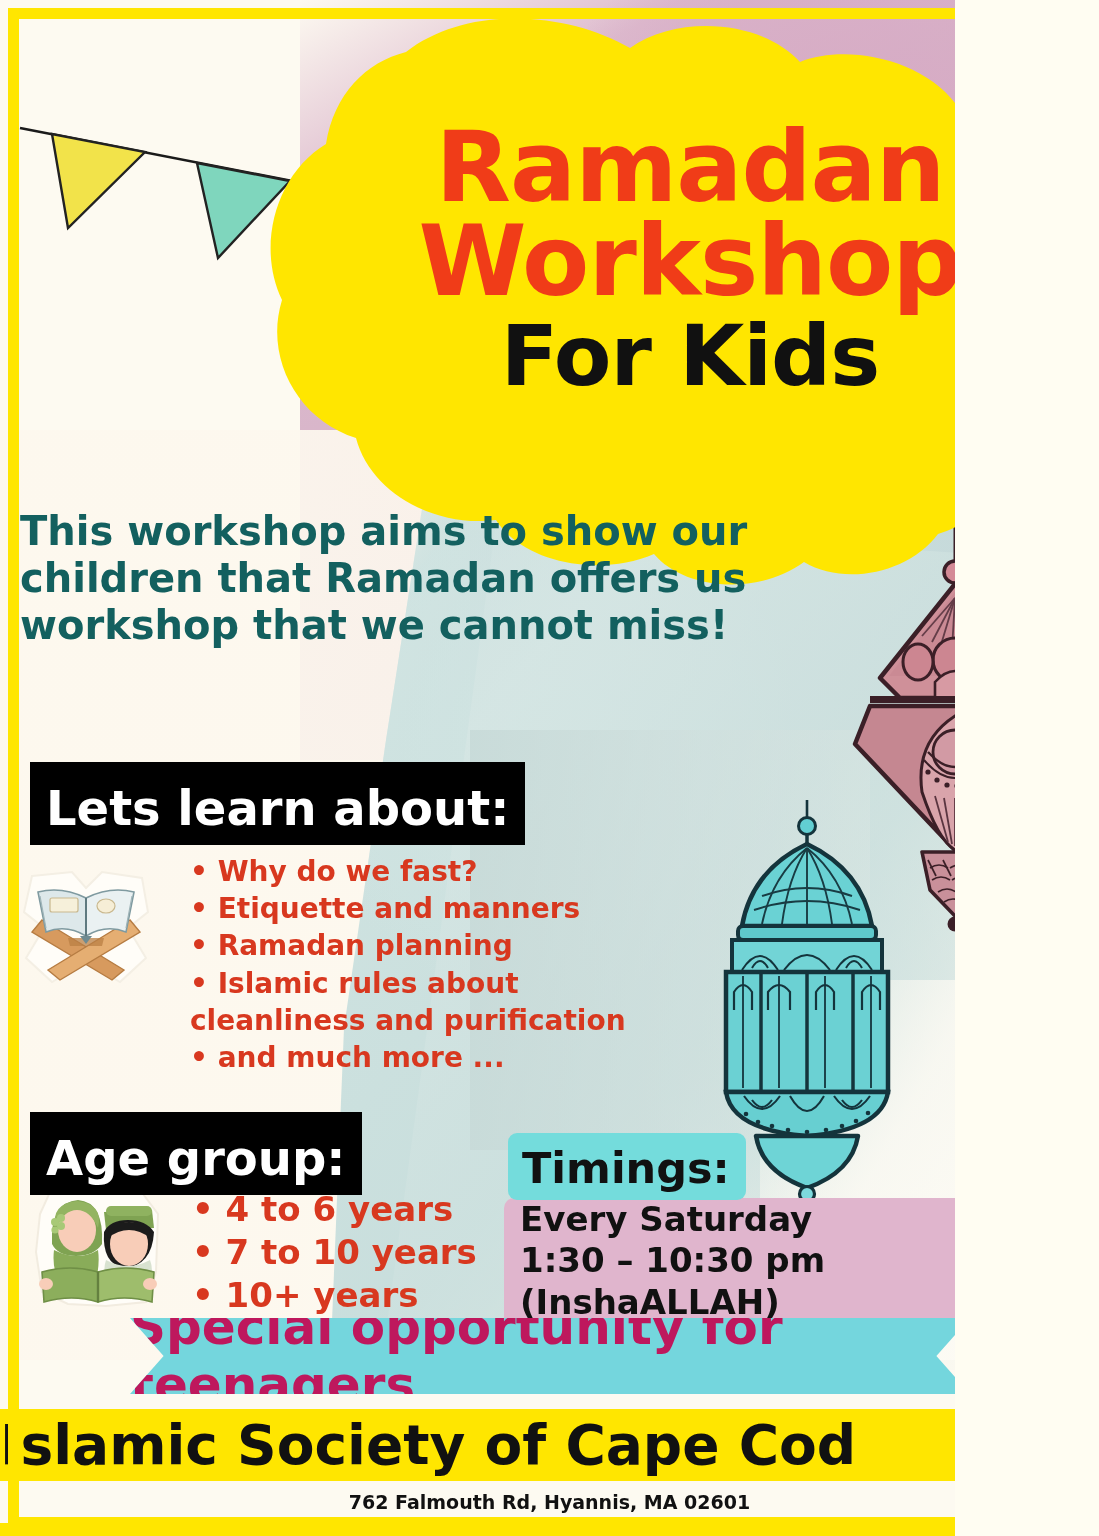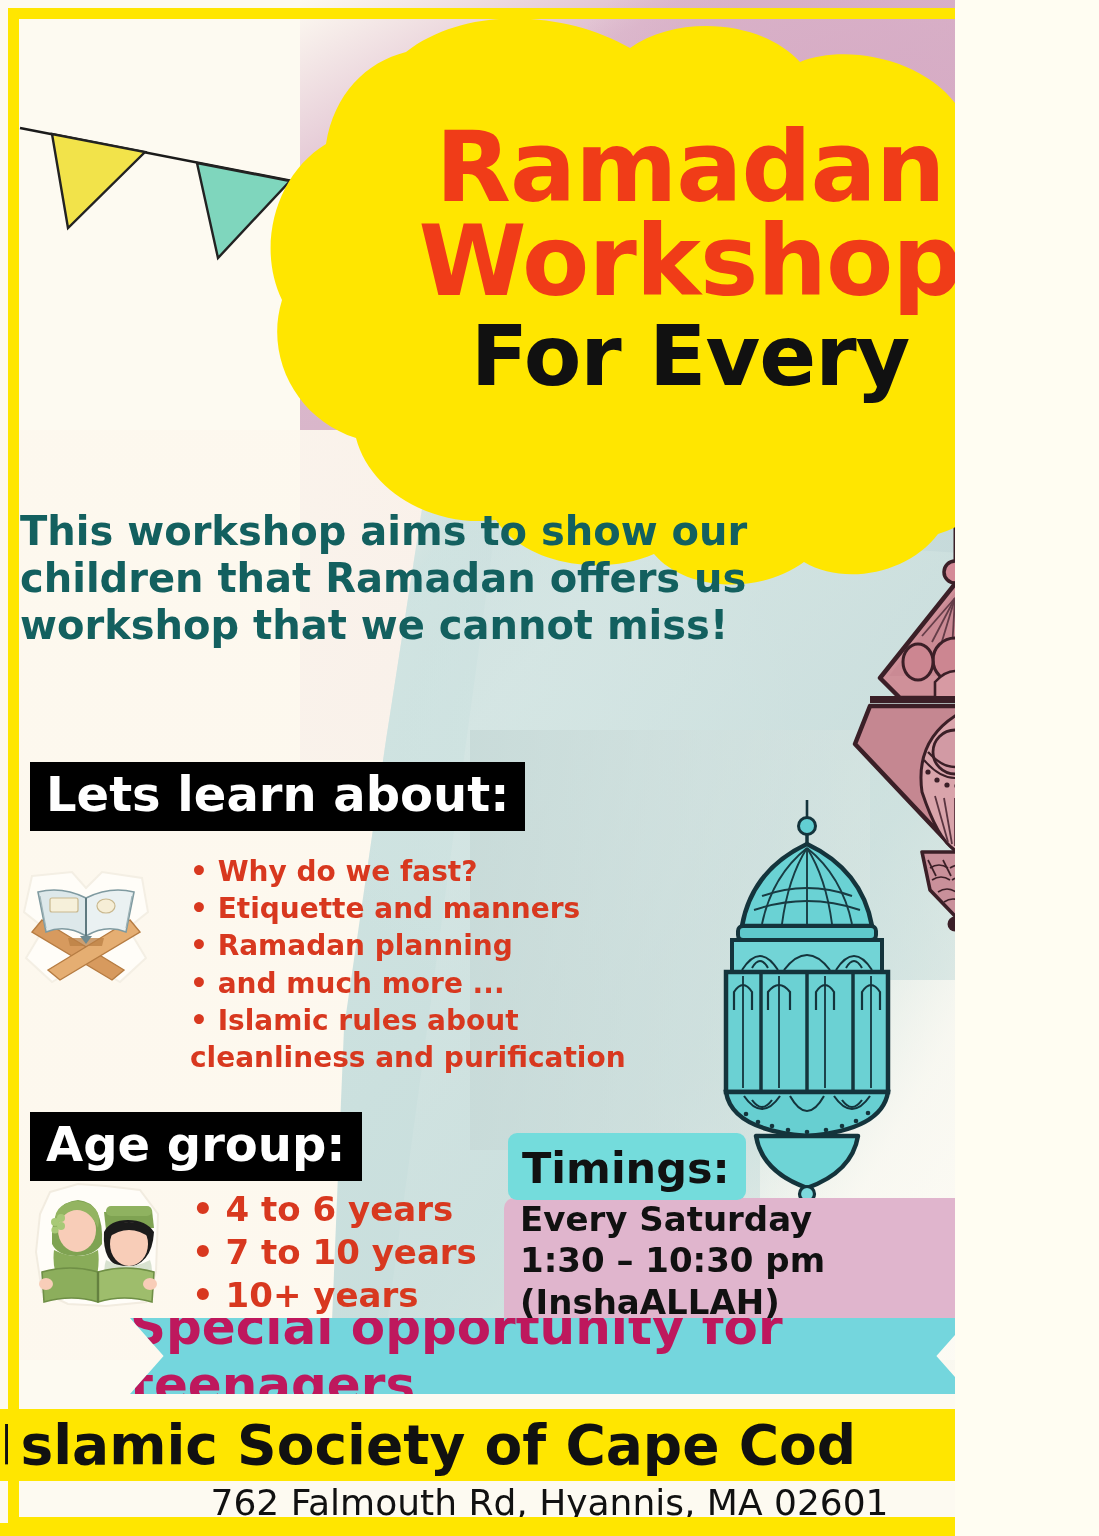--- a/index.html
+++ b/index.html
@@ -109,21 +109,21 @@
 
   
   .blk-label {
     position:absolute; z-index:24;
     background:#000000;
     color:#ffffff;
     font-family:"DejaVu Sans", sans-serif;
     font-weight:bold;
     font-size:48px;
     line-height:1.1;
-    padding:6px 16px 10px 16px;
+    padding:20px 16px 10px 16px;
     white-space:nowrap;
   }
   #label-learn { left:30px; top:762px; }
   #label-age   { left:30px; top:1112px; }
 
   
   .topics {
     position:absolute; left:190px; top:838px; width:500px; z-index:23;
     font-family:"DejaVu Sans", sans-serif;
     font-weight:bold;
@@ -202,23 +202,23 @@
     font-size:55px;
     letter-spacing:0px;
   }
   .addr-strip {
     position:absolute; left:0; top:1481px; width:1099px; height:42px; z-index:26;
     background:#fdfaf1;
     display:flex; align-items:center; justify-content:center;
   }
   .addr-strip span {
     font-family:"DejaVu Sans", sans-serif;
-    font-weight:normal;
+    font-weight:bold;
     color:#111;
-    font-size:36px;
+    font-size:19px;
   }
   .bottom-yellow {
     position:absolute; left:0; top:1523px; width:1099px; height:13px; z-index:26;
     background:#ffe600;
   }
 </style>
 </head>
 <body>
 
 <div id="poster">
@@ -397,21 +397,21 @@
 
       <path d="M 44 336 L 146 336 Q 140 372 95 388 Q 50 372 44 336 Z" fill="#6ed4d6" stroke="#14343c" stroke-width="4.5" stroke-linejoin="round"></path>
       <line x1="95" y1="388" x2="95" y2="392" stroke="#14343c" stroke-width="3.5"></line>
       <circle cx="95" cy="394" r="7.5" fill="#7ddadd" stroke="#14343c" stroke-width="3.2"></circle>
     </g>
   </svg>
 
   <div class="title-wrap">
     <div class="title-l1">Ramadan</div>
     <div class="title-l2">Workshop</div>
-    <div class="title-l3">For Every</div>
+    <div class="title-l3">For Kids</div>
   </div>
 
   <div class="intro">This workshop aims to show our children that Ramadan offers us workshop that we cannot miss!</div>
 
   <div class="blk-label" id="label-learn">Lets learn about:</div>
 
   <svg class="icon-quran" viewBox="0 0 140 122">
 
     <path d="M 16 10 L 56 6 L 70 22 L 86 6 L 126 12 L 132 46 L 112 62 L 130 92 L 104 116 L 70 96 L 36 116 L 10 92 L 28 62 L 8 46 Z" fill="#fffdf8" stroke="#f4efe4" stroke-width="2"></path>
 
@@ -430,22 +430,22 @@
       <ellipse cx="90" cy="40" rx="9" ry="7" fill="#f6eed6" stroke="#c9b88e" stroke-width="1.2"></ellipse>
       <path d="M 24 30 L 30 62" stroke="#9fb4b8" stroke-width="1.1"></path>
       <path d="M 116 30 L 110 62" stroke="#9fb4b8" stroke-width="1.1"></path>
     </g>
   </svg>
 
   <ul class="topics">
     <li>• <span>Why do we fast?</span></li>
     <li>• <span>Etiquette and manners</span></li>
     <li>• <span>Ramadan planning</span></li>
+    <li>• <span>Islamic rules about cleanliness and purification</span></li>
     <li>• <span>and much more ...</span></li>
-    <li>• <span>Islamic rules about cleanliness and purification</span></li>
   </ul>
 
   <div class="blk-label" id="label-age">Age group:</div>
 
   <svg class="icon-kids" viewBox="0 0 140 130">
 
     <path d="M 22 12 L 50 4 L 78 6 L 112 10 L 130 34 L 128 92 L 118 122 L 78 126 L 40 124 L 14 112 L 8 72 L 12 34 Z" fill="#fffdf8" stroke="#f2ece0" stroke-width="2"></path>
 
     <path d="M 24 64 Q 22 22 50 20 Q 76 22 74 64 Q 66 76 48 76 Q 30 76 24 64 Z" fill="#7fa352"></path>
     <ellipse cx="49" cy="50" rx="19" ry="22" fill="#f8cdb8"></ellipse>

